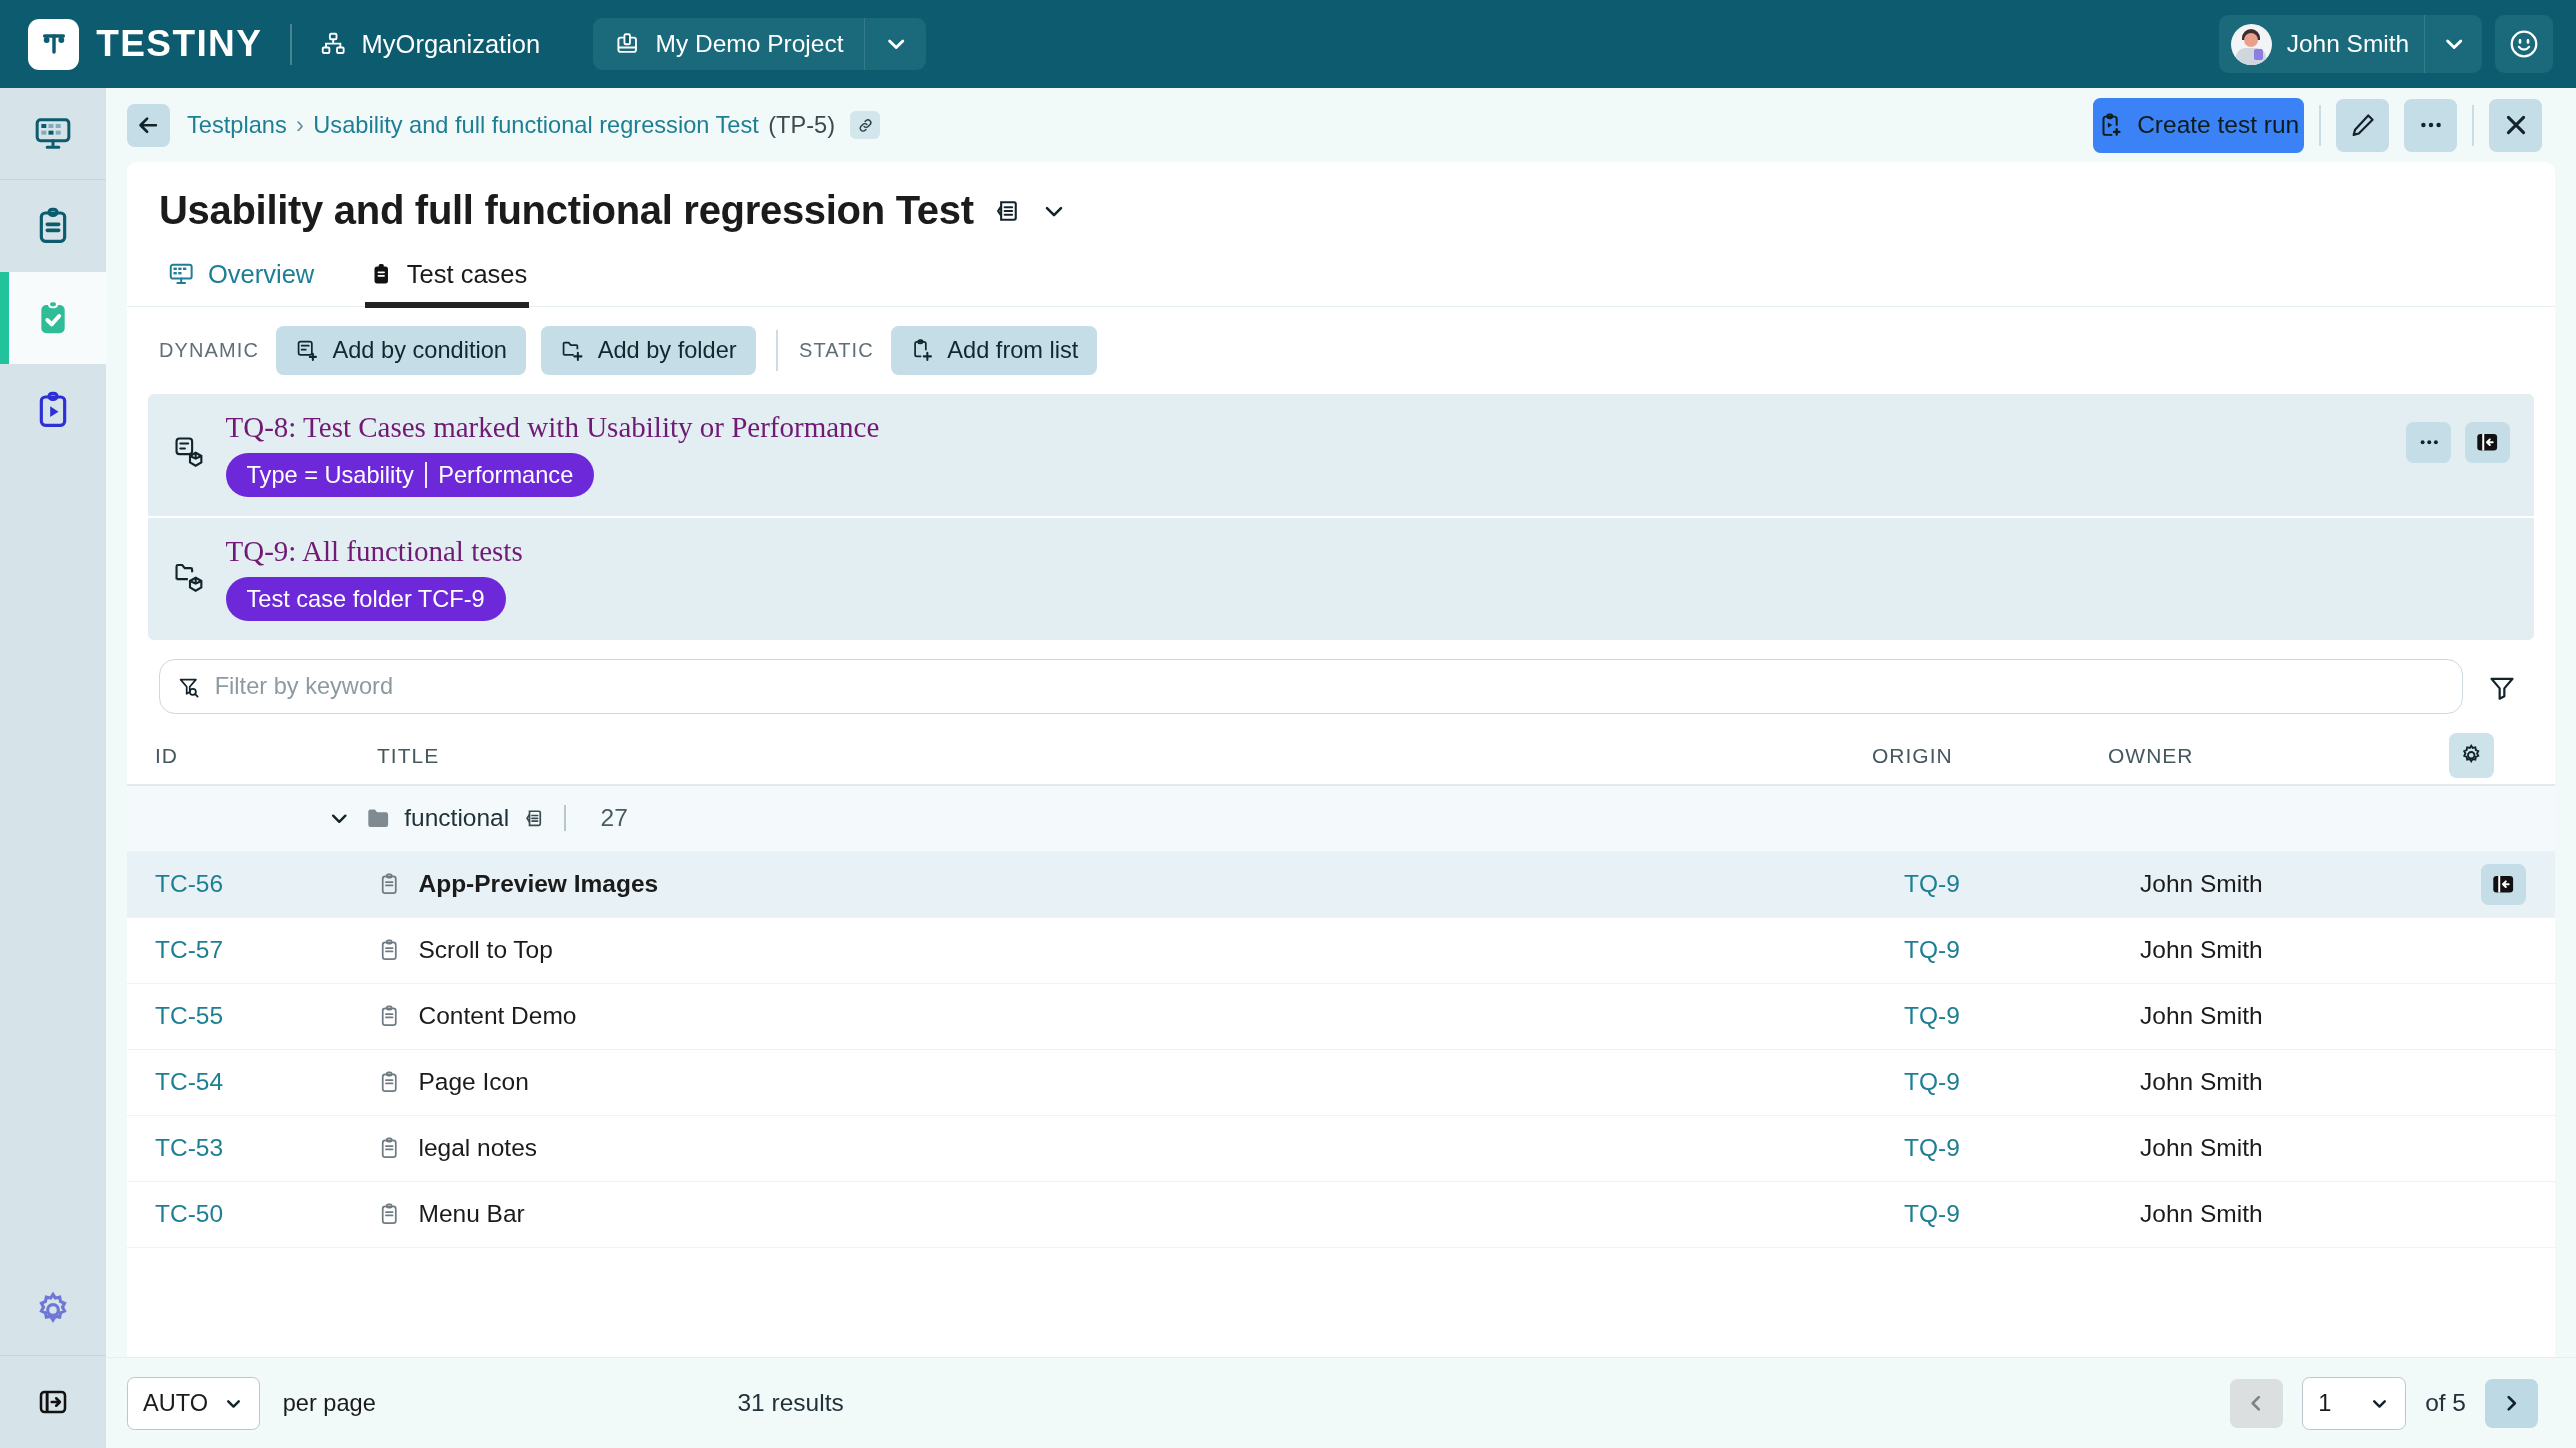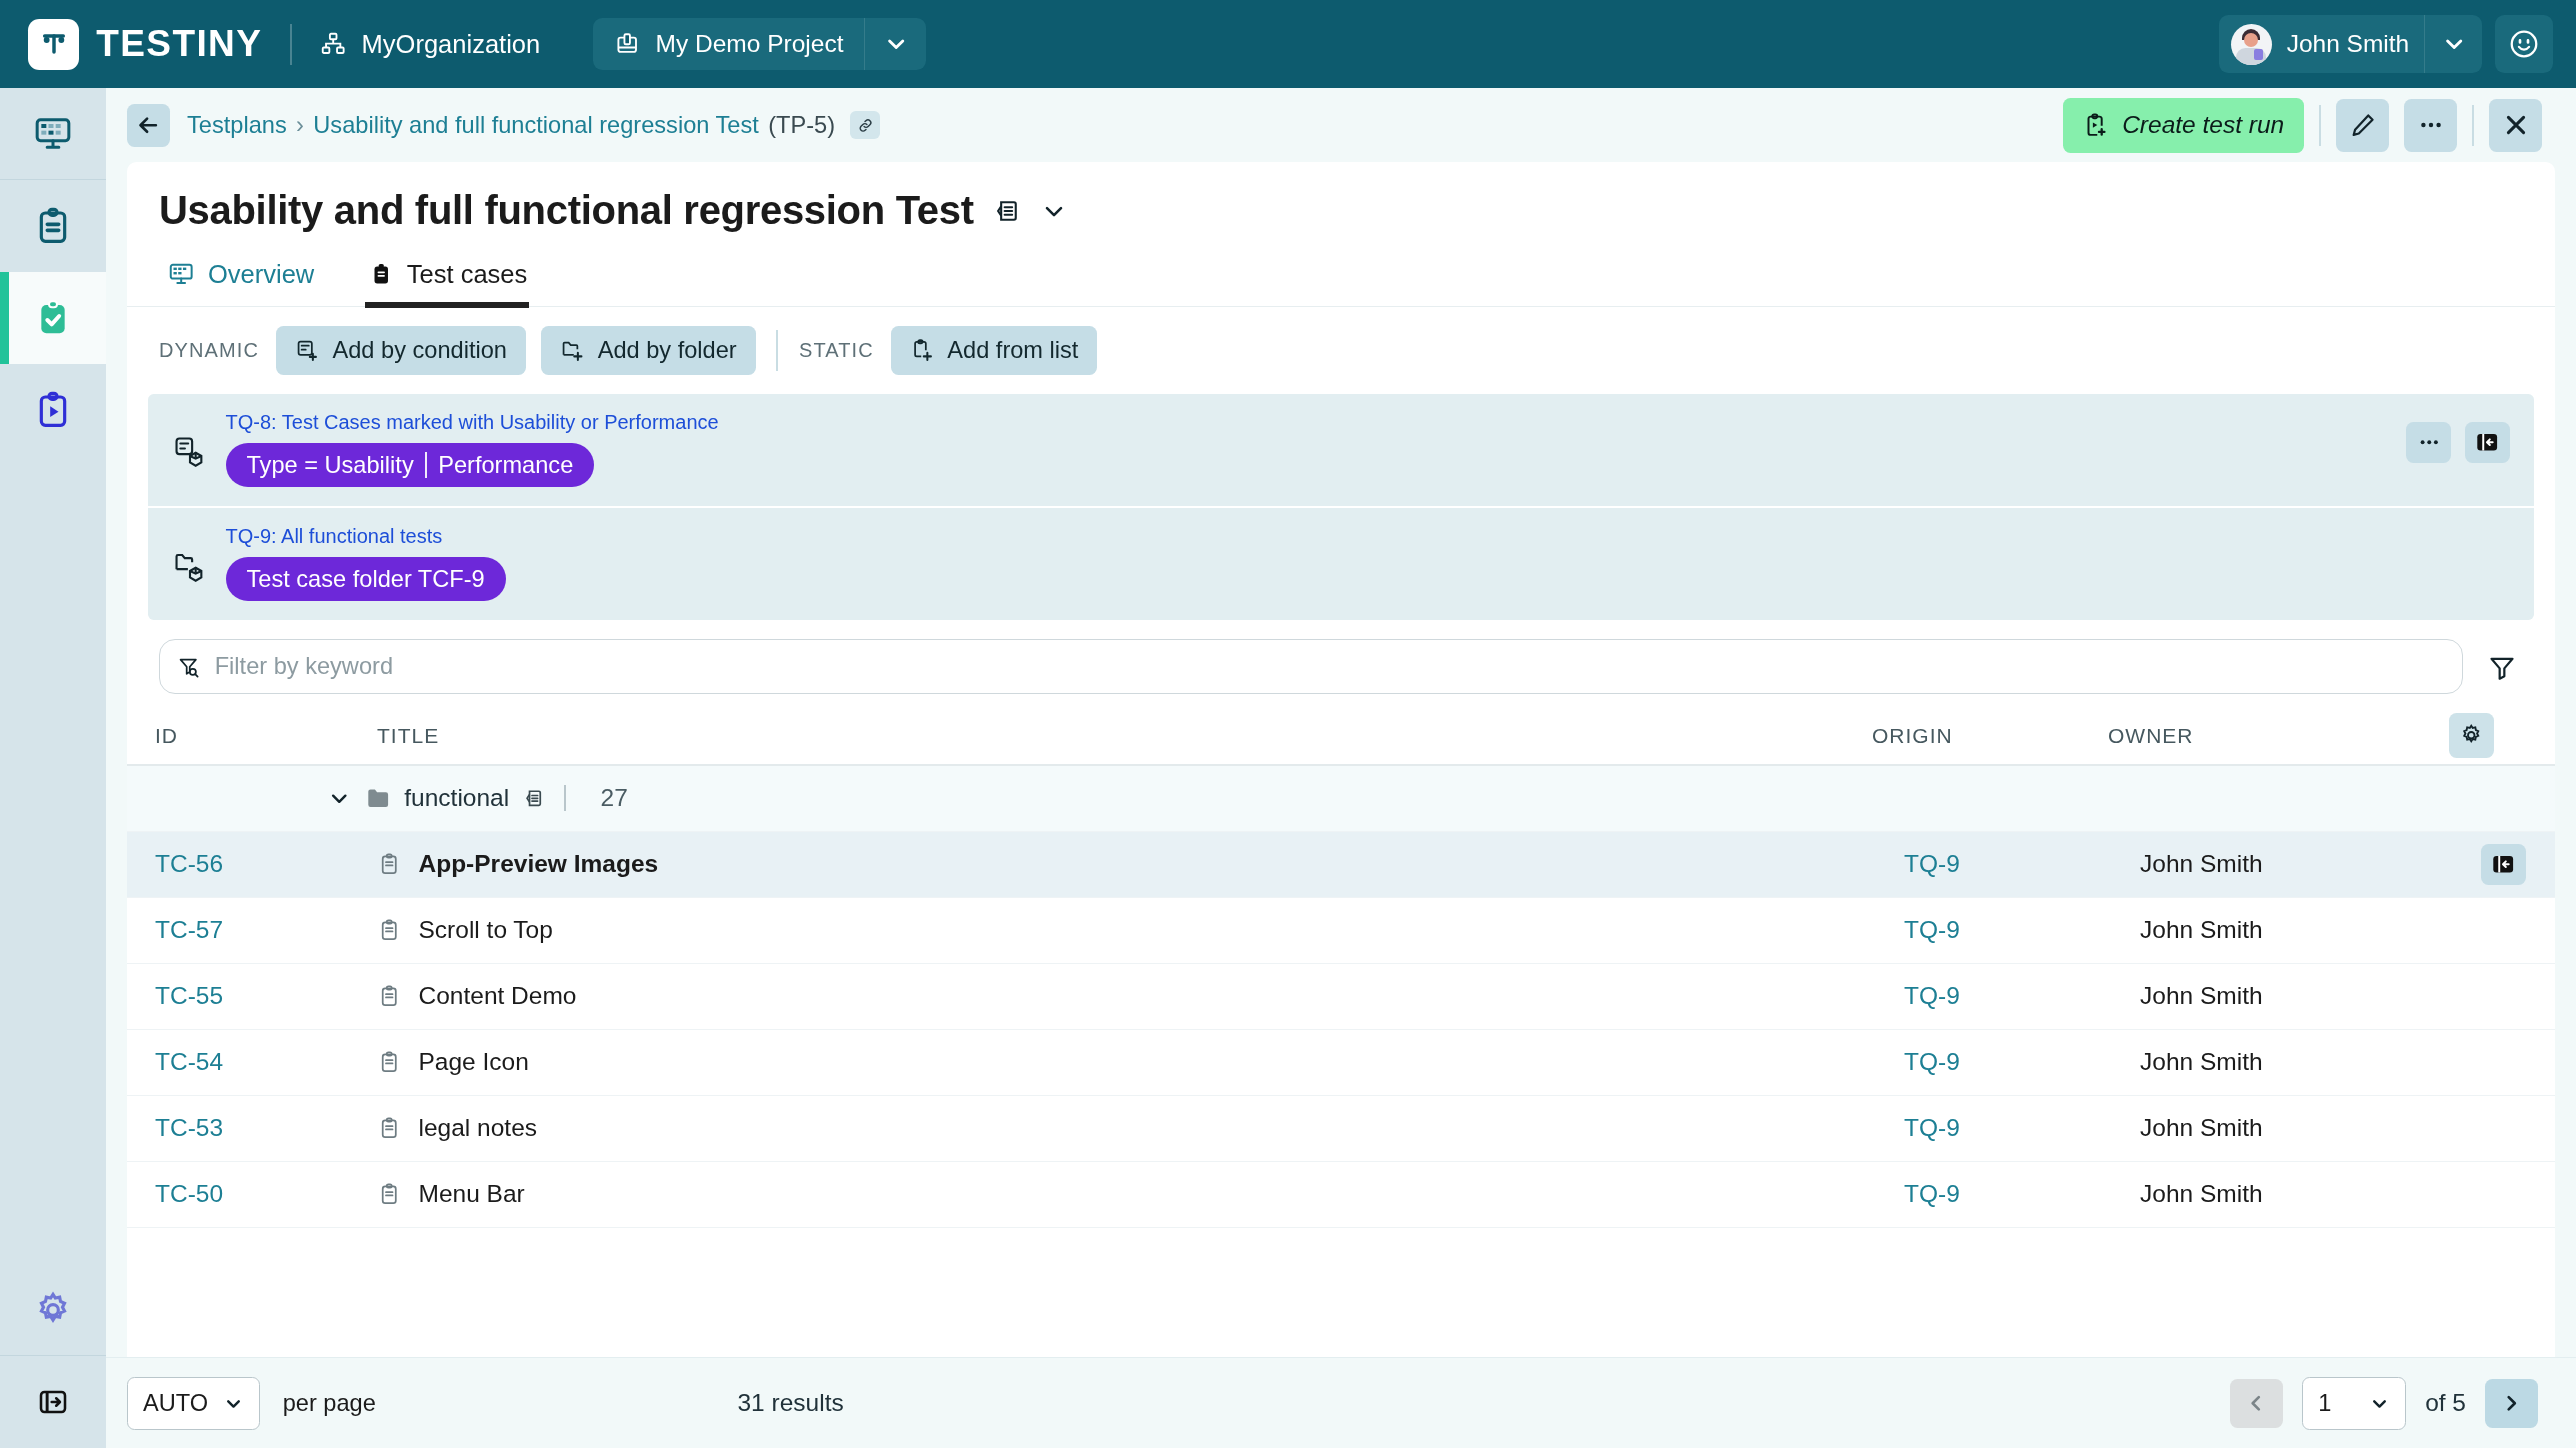--- a/index.html
+++ b/index.html
@@ -90,23 +90,23 @@
   }
   .crumbs { display: flex; align-items: center; gap: 9.4px; font-size: 23.6px; color: #1d7f94; }
   .crumb-sep { color: #6b8f99; }
   .crumb-id { color: #3a4a50; }
   .link-badge {
     width: 30px; height: 28px; border-radius: 5.7px; background: #d3e6ec;
     display:flex; align-items:center; justify-content:center; margin-left: 5.7px;
   }
   .crumb-actions { margin-left: auto; display: flex; align-items: center; gap: 15px; }
   .btn-primary {
-    height: 55px; background: #86efac; border-radius: 7.5px; border: none;
-    display: flex; align-items: center; gap: 13.2px; padding: 0 20px;
-    font-size: 24.5px; color: #0b1c1a; font-family: inherit; font-weight: 400; font-style: italic;
+    height: 55px; background: #3b82f6; border-radius: 7.5px; border: none;
+    display: flex; align-items: center; gap: 13.2px; padding: 0 5px;
+    font-size: 24.5px; color: #0b1c1a; font-family: inherit; font-weight: 400;
   }
   .divline { width: 1.9px; height: 41px; background: #c9dde3; }
   .icon-btn {
     width: 53px; height: 53px; border-radius: 7.5px; background: #c5dde6;
     display: flex; align-items: center; justify-content: center;
   }
 
   .panel { flex: 1; margin: 0 21px 0 21px; background: #ffffff; border-radius: 9.4px 9.4px 0 0;
            display: flex; flex-direction: column; min-height: 0; }
 
@@ -132,21 +132,21 @@
   .addbar .divline { margin: 0 5.7px; }
 
   .queries { margin: 5.7px 21px 0 21px; border-radius: 5.7px; overflow: hidden; }
   .query-row {
     background: #e2eef1; display: flex; align-items: flex-start; gap: 19px;
     padding: 17px 24.5px 19px 24.5px; position: relative;
   }
   .query-row + .query-row { border-top: 2.8px solid #ffffff; }
   .q-icon { padding-top: 24.5px; flex: 0 0 auto; }
   .q-body { display: flex; flex-direction: column; gap: 9.4px; }
-  .q-title { font-size: 20px; color: #1d4ed8; }
+  .q-title { font-size: 29px; color: #701a75; font-family: Liberation Serif, serif; }
   .q-pill {
     align-self: flex-start; background: #6d28d9; color: #ffffff;
     border-radius: 24.5px; padding: 8.5px 21px; font-size: 23.6px;
     display: flex; align-items: center; gap: 11.3px;
   }
   .q-pill .bar { width: 1.9px; height: 26.4px; background: #fff; opacity: .9; }
   .q-actions { margin-left: auto; display: flex; align-items: center; gap: 13.2px; padding-top: 11.3px; }
   .q-act {
     width: 45px; height: 41px; border-radius: 7.5px; background: #c5dde6;
     display: flex; align-items: center; justify-content: center;

